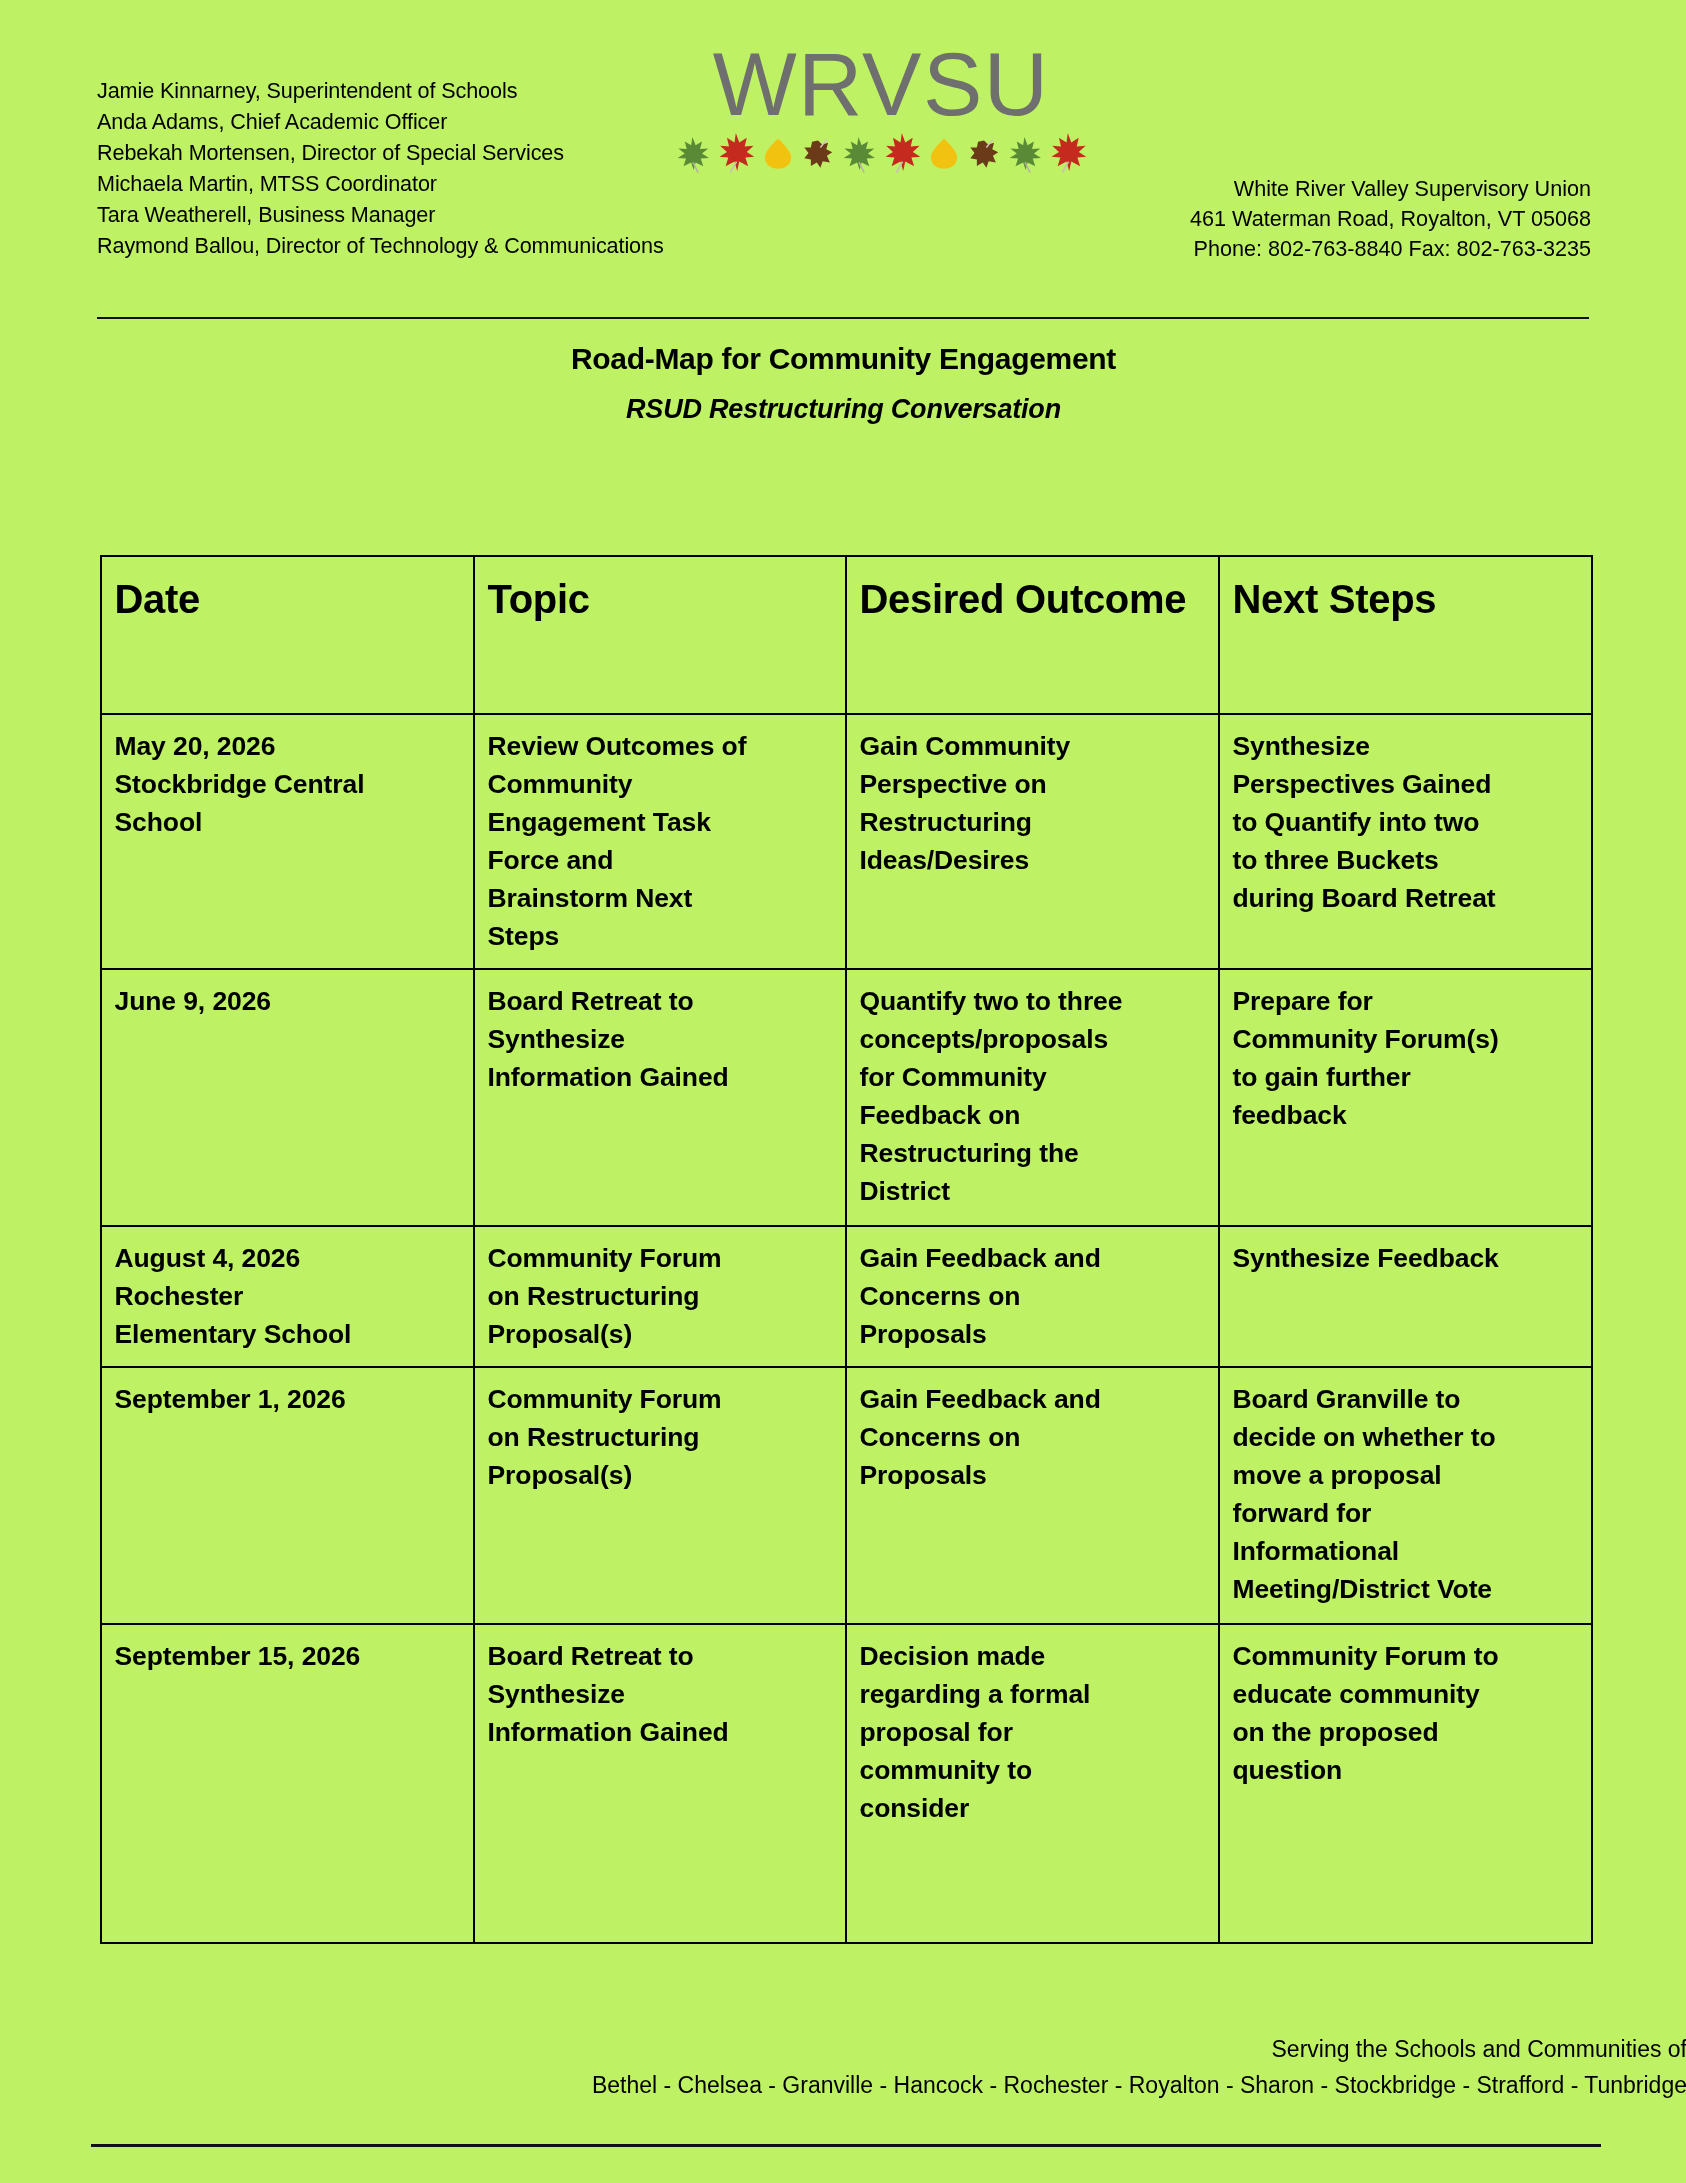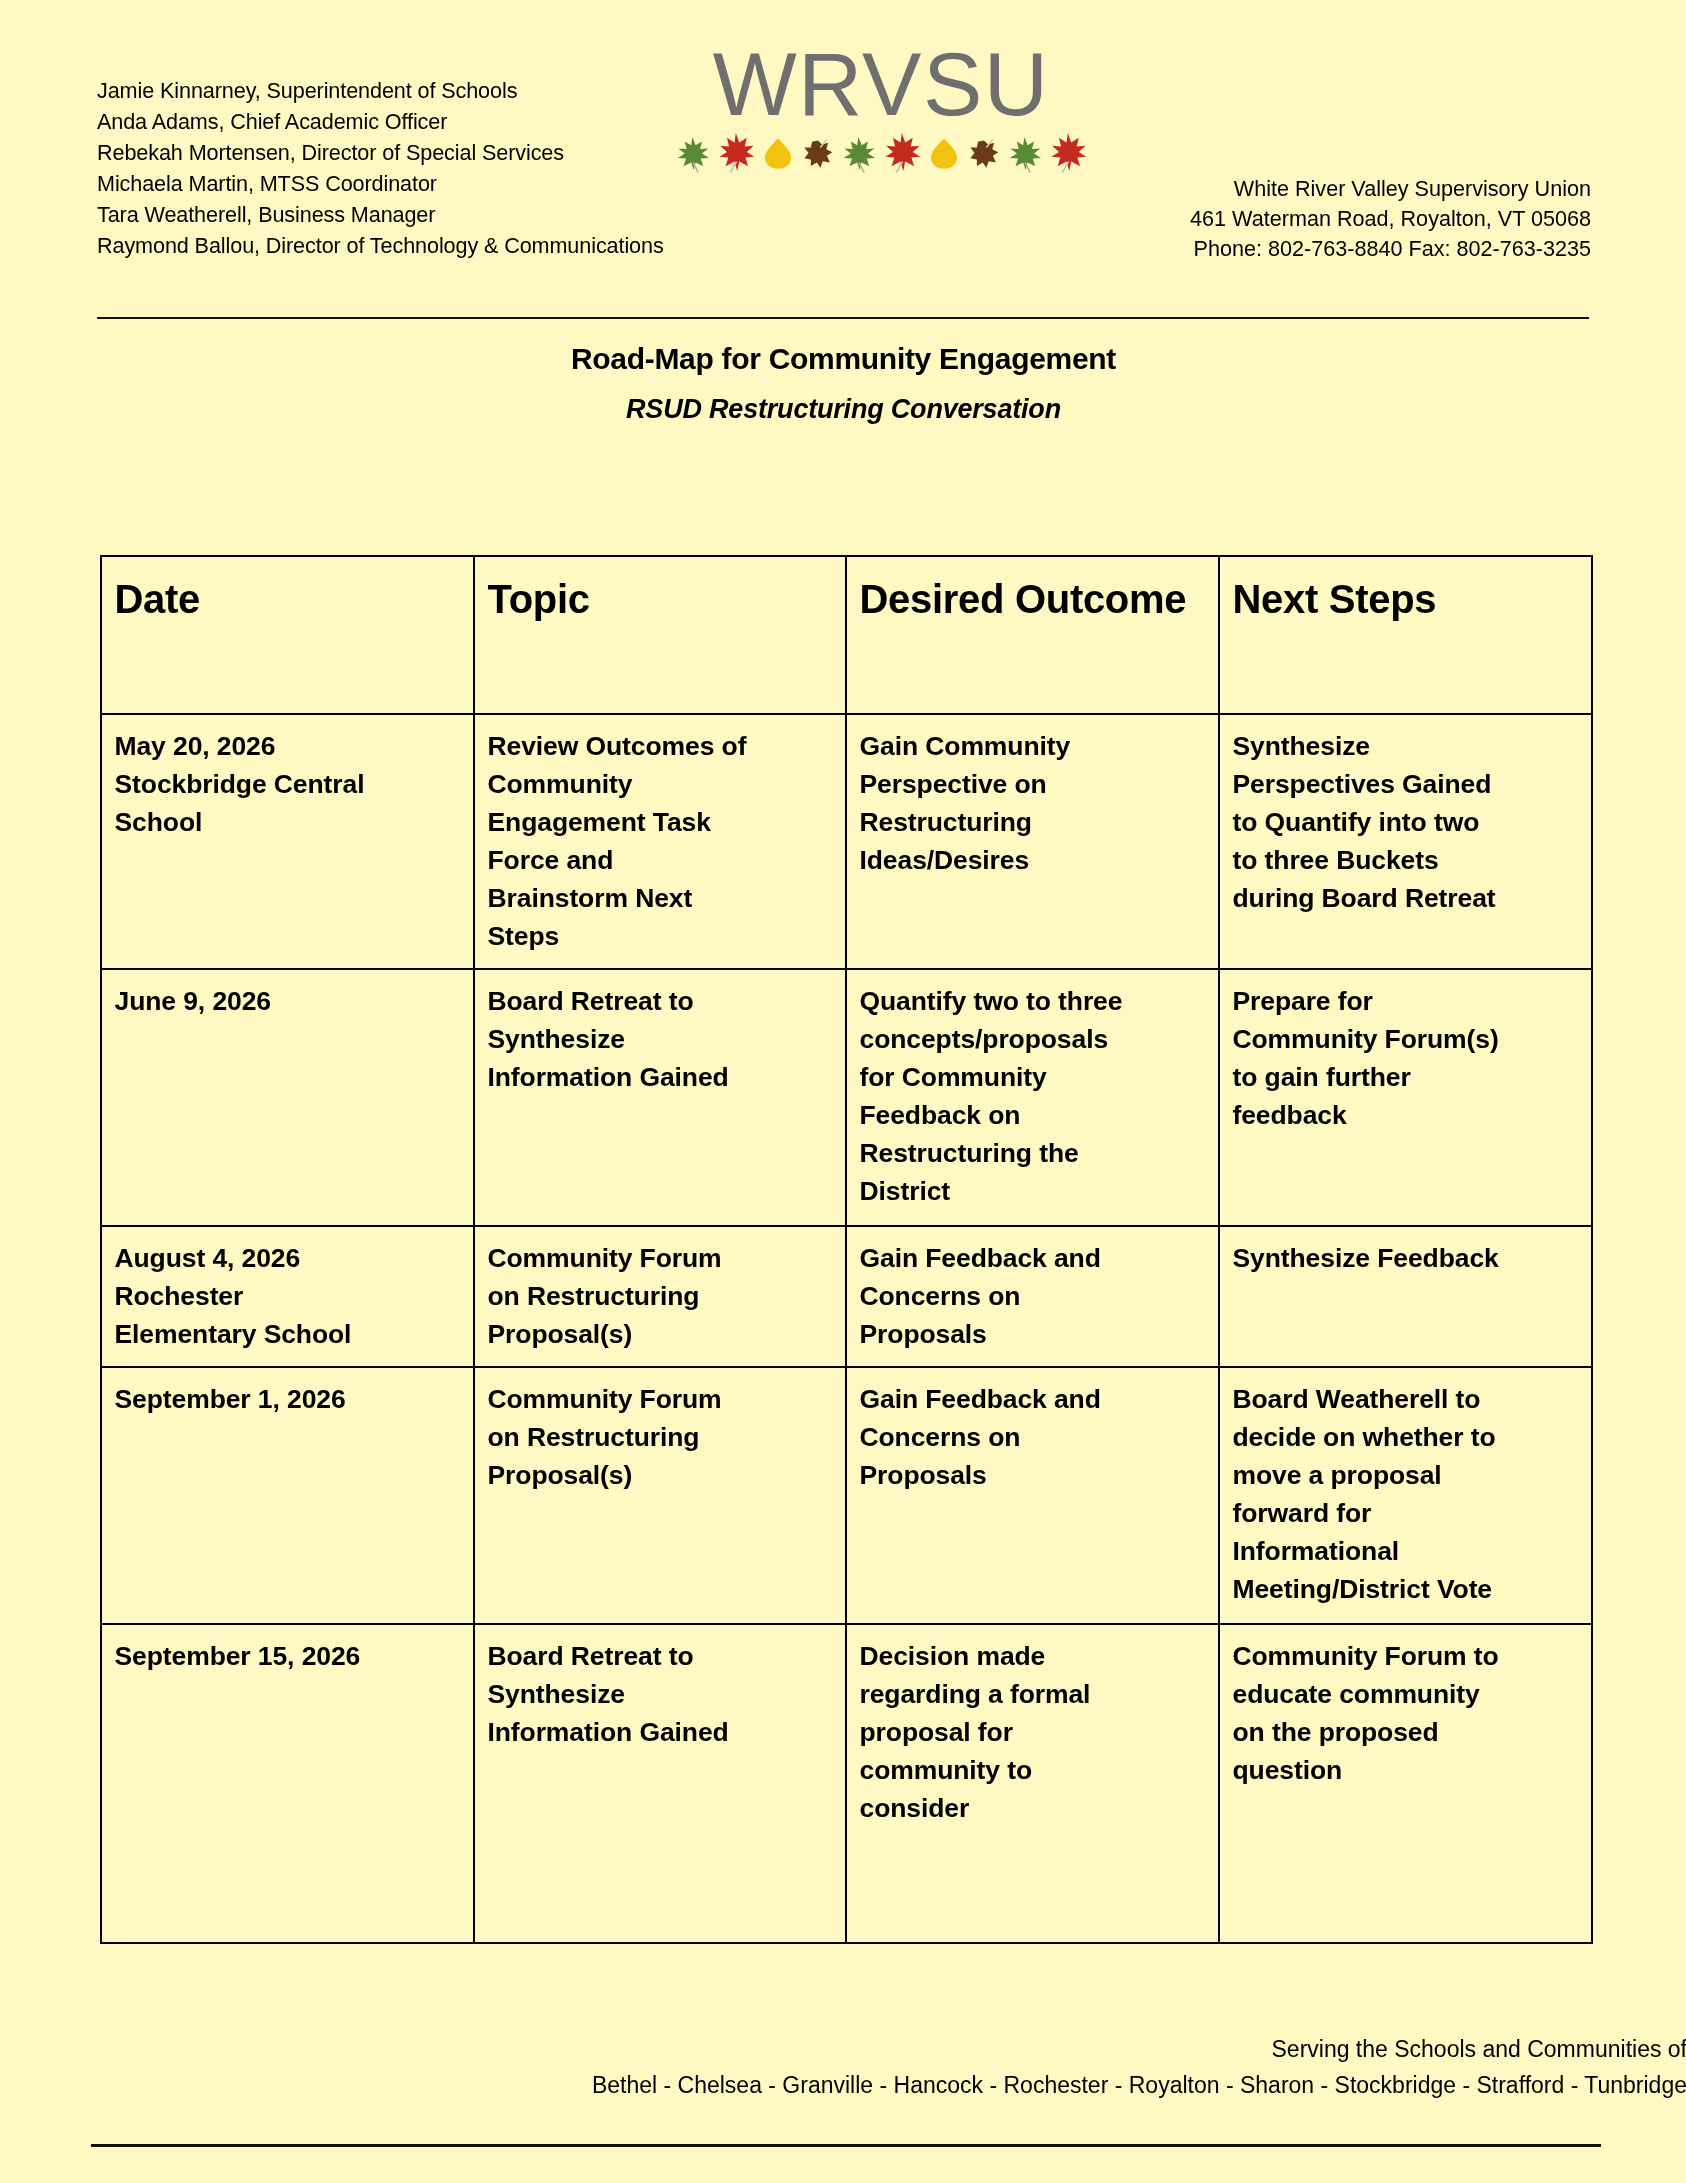--- a/index.html
+++ b/index.html
@@ -8,21 +8,21 @@
     background: #ffffff;
   }
   body {
     font-family: "Liberation Sans", sans-serif;
     color: #000000;
   }
   .page {
     position: relative;
     width: 1687px;
     height: 2183px;
-    background: #fef9c3;
+    background: #bef264;
     overflow: hidden;
   }
 
   
   .letterhead {
     position: absolute;
     left: 0;
     top: 0;
     width: 1687px;
     height: 319px;
@@ -365,21 +365,21 @@
           <span class="cell-line">Community Forum</span>
           <span class="cell-line">on Restructuring</span>
           <span class="cell-line">Proposal(s)</span>
         </td>
         <td>
           <span class="cell-line">Gain Feedback and</span>
           <span class="cell-line">Concerns on</span>
           <span class="cell-line">Proposals</span>
         </td>
         <td>
-          <span class="cell-line">Board Weatherell to</span>
+          <span class="cell-line">Board Granville to</span>
           <span class="cell-line">decide on whether to</span>
           <span class="cell-line">move a proposal</span>
           <span class="cell-line">forward for</span>
           <span class="cell-line">Informational</span>
           <span class="cell-line">Meeting/District Vote</span>
         </td>
       </tr>
 
       <tr class="r5">
         <td>

